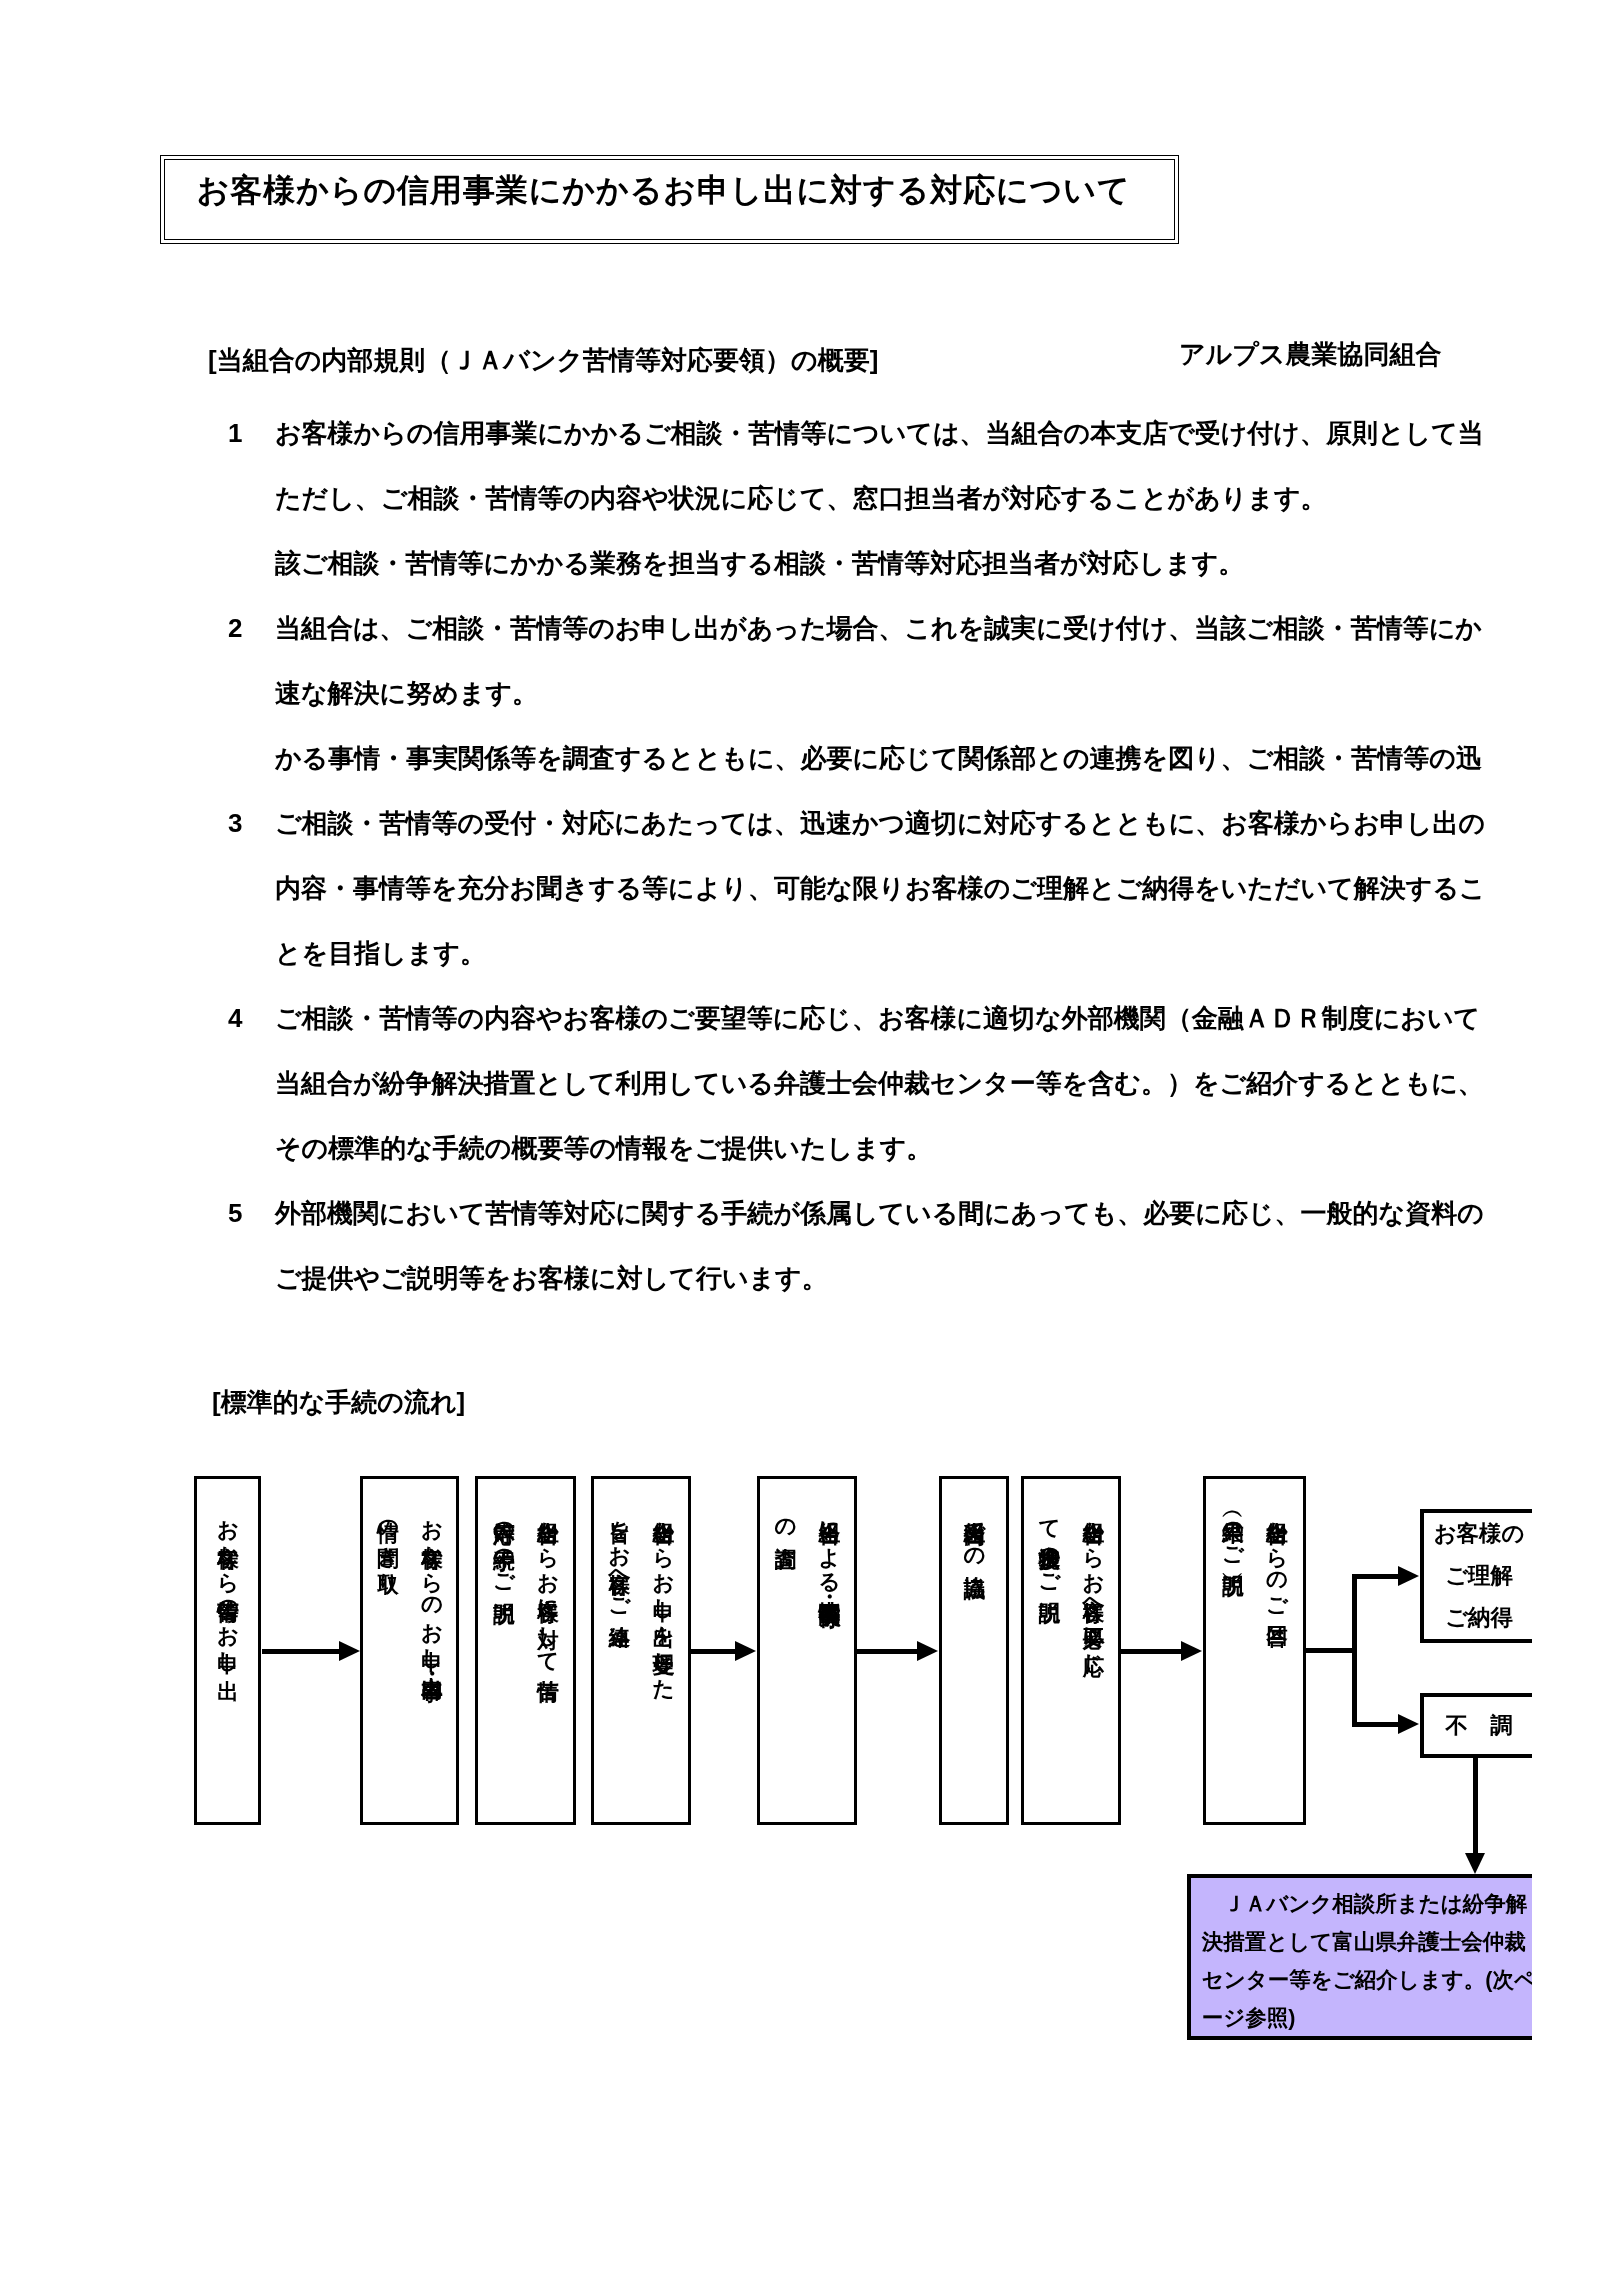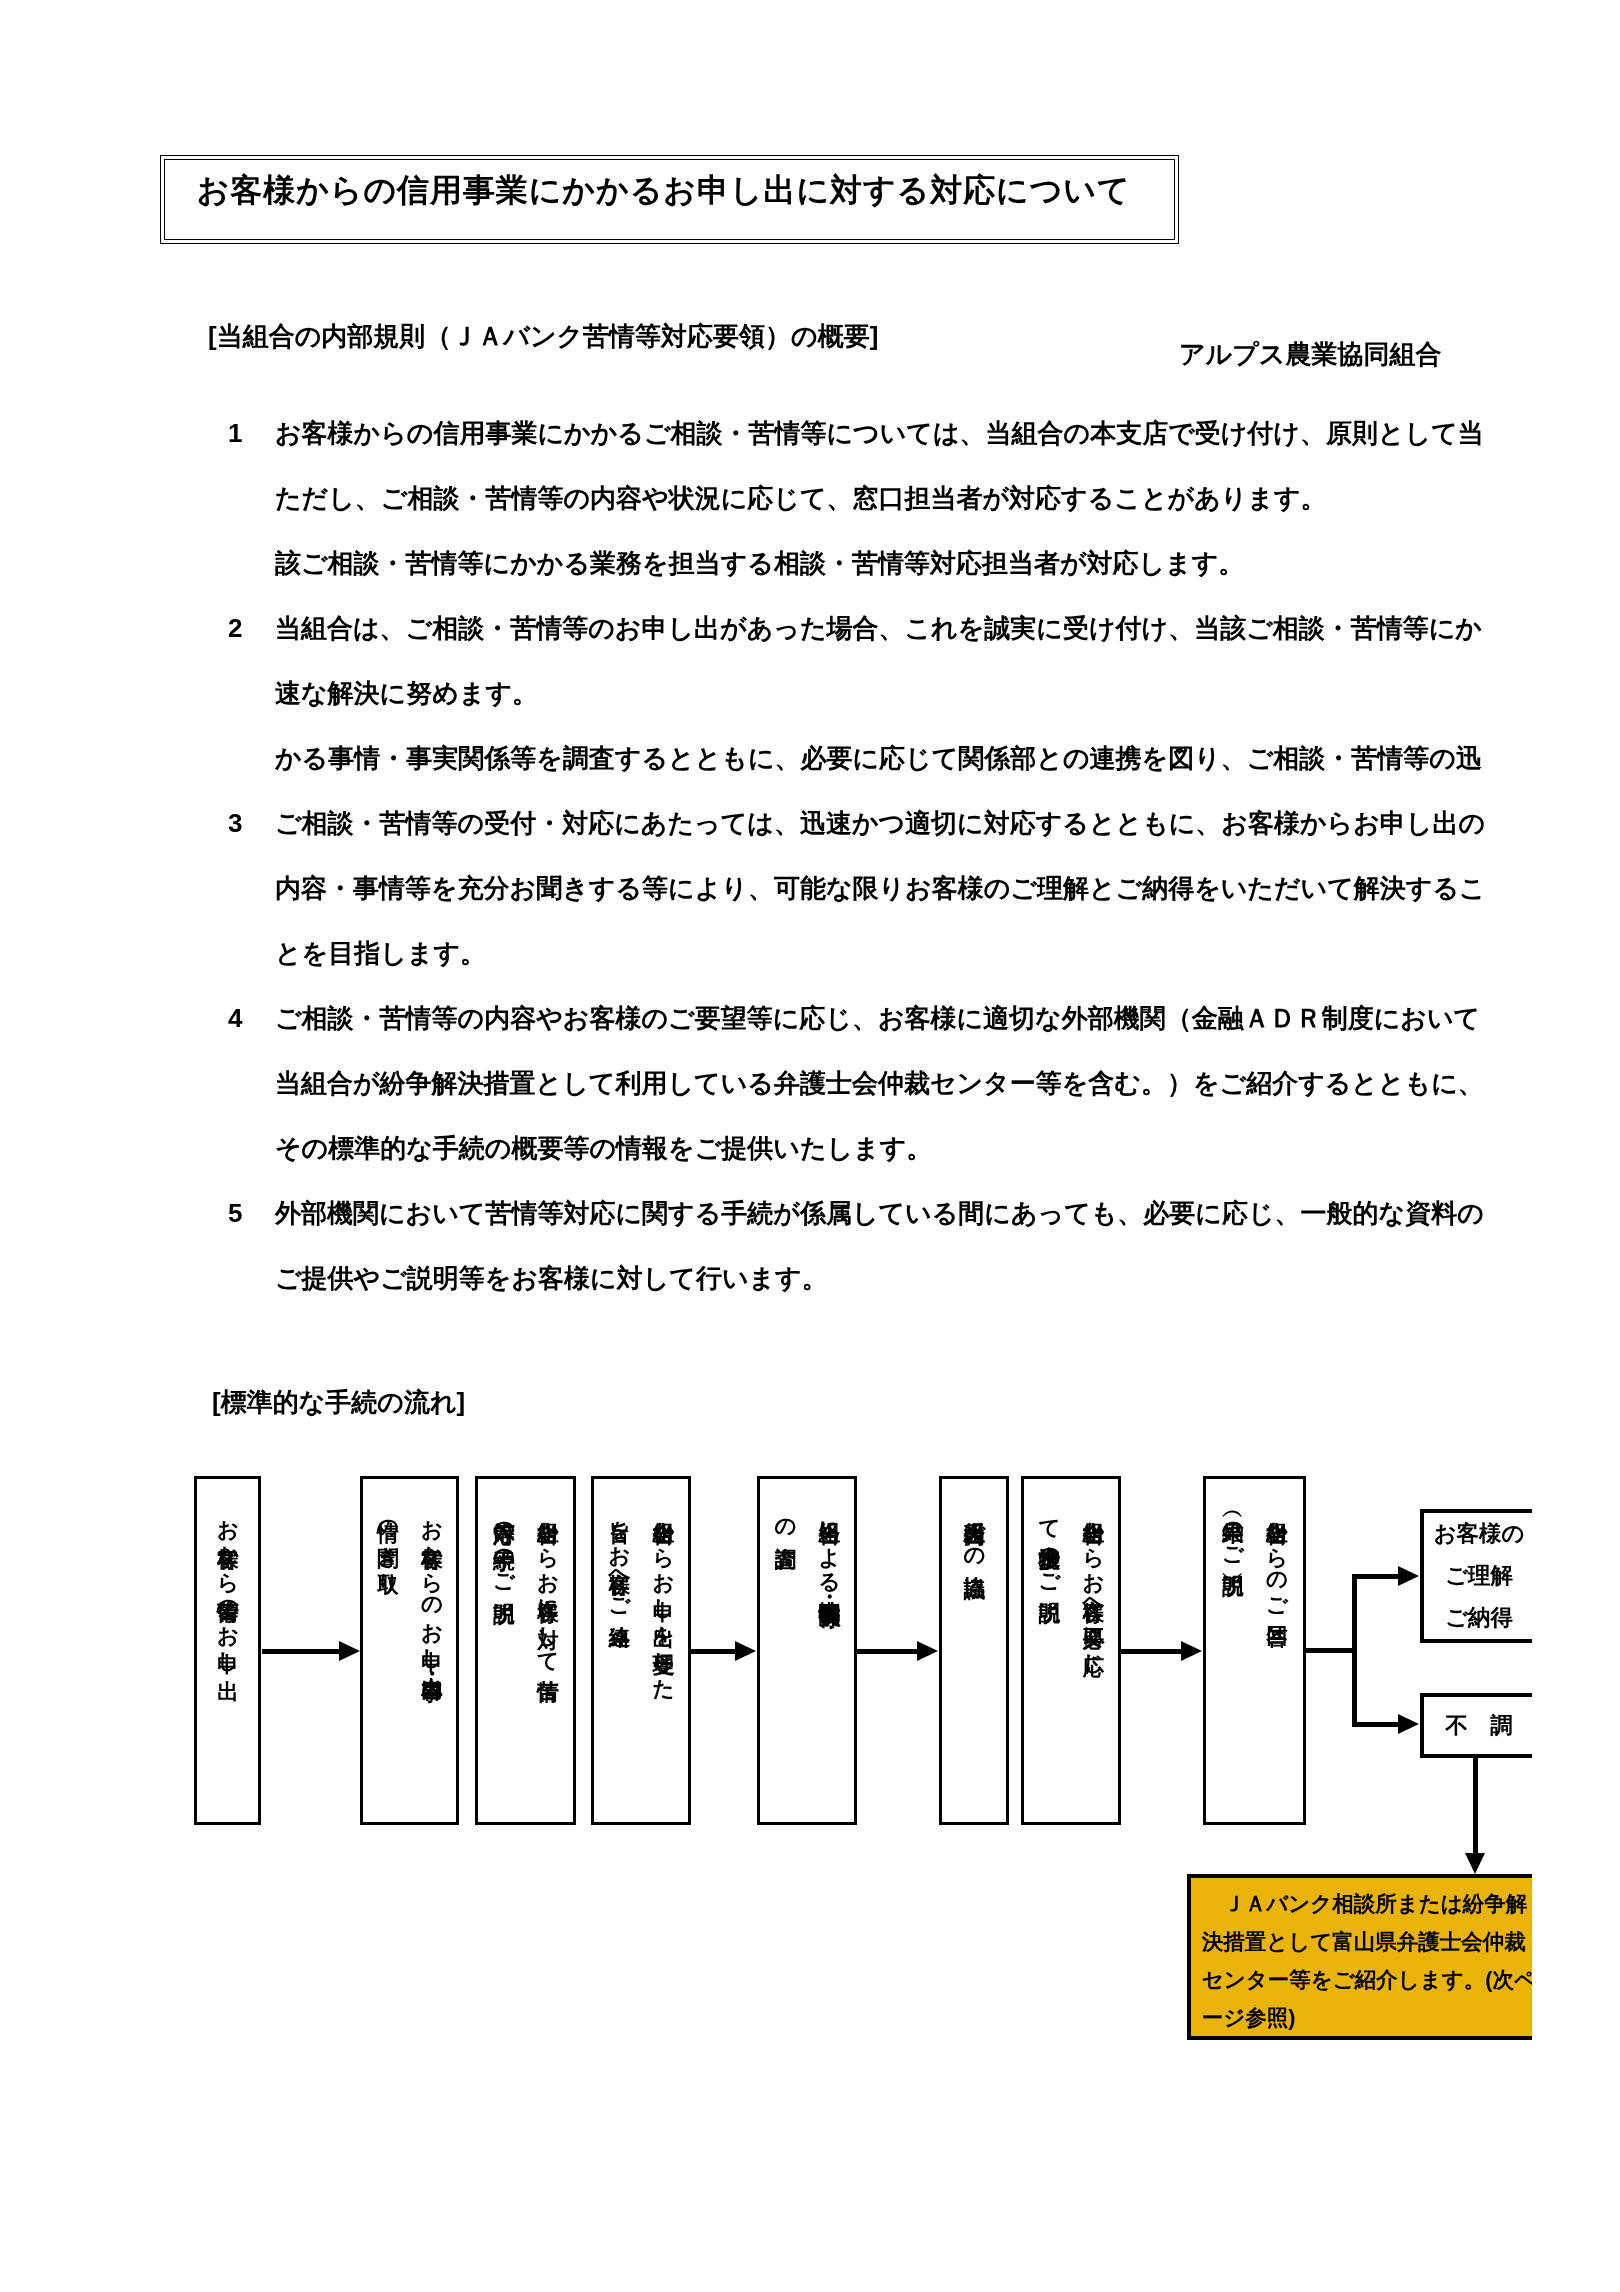--- a/index.html
+++ b/index.html
@@ -15,21 +15,21 @@
     position:absolute; left:160px; top:155px; width:1019px; height:89px;
     border:1.8px solid #000; padding:2.7px; box-sizing:border-box; background:#fff;
   }
   .title-inner {
     width:100%; height:100%; border:1.8px solid #000; box-sizing:border-box;
     display:flex; align-items:flex-start;
   }
   .title-text { font-size:32px; letter-spacing:0.9px; padding:9px 0 0 32px; white-space:nowrap; }
 
   
-  .rules-heading { position:absolute; left:208px; top:319px; font-size:26px; white-space:nowrap; }
+  .rules-heading { position:absolute; left:208px; top:343px; font-size:26px; white-space:nowrap; }
   .org-name      { position:absolute; left:1179px; top:337px; font-size:26px; white-space:nowrap; }
   .flow-heading  { position:absolute; left:212px; top:1385px; font-size:26px; white-space:nowrap; }
 
   
   .body-text { position:absolute; left:228px; top:401px; }
   .pline { height:65px; line-height:65px; font-size:26px; white-space:nowrap; }
   .pnum  { display:inline-block; width:47px; }
   .cont  { padding-left:47px; }
 
   
@@ -41,21 +41,21 @@
     display:flex; justify-content:flex-start; align-items:center;
     padding-top:25px;
   }
   .outcome-box {
     position:absolute; box-sizing:border-box; border:4.5px solid #000; background:#fff;
     display:flex; align-items:center; justify-content:center;
     text-align:center; font-size:22.4px; line-height:42px; white-space:pre-line;
   }
   .referral-box {
     position:absolute; left:1187px; top:1874px; width:363px; height:166px;
-    box-sizing:border-box; border:4.5px solid #000; background:#eab308;
+    box-sizing:border-box; border:4.5px solid #000; background:#c4b5fd;
     font-size:21.5px; line-height:38px; padding:7.2px 9px 0 10.7px; white-space:pre-line;
   }
 
   
   .hline { position:absolute; height:4.5px; background:#000; }
   .vline { position:absolute; width:4.5px;  background:#000; }
   .harrow { position:absolute; height:4.5px; background:#000; }
   .harrow::after {
     content:""; position:absolute; left:100%; top:50%; transform:translateY(-50%);
     border-left:21.5px solid #000; border-top:10.7px solid transparent; border-bottom:10.7px solid transparent;

